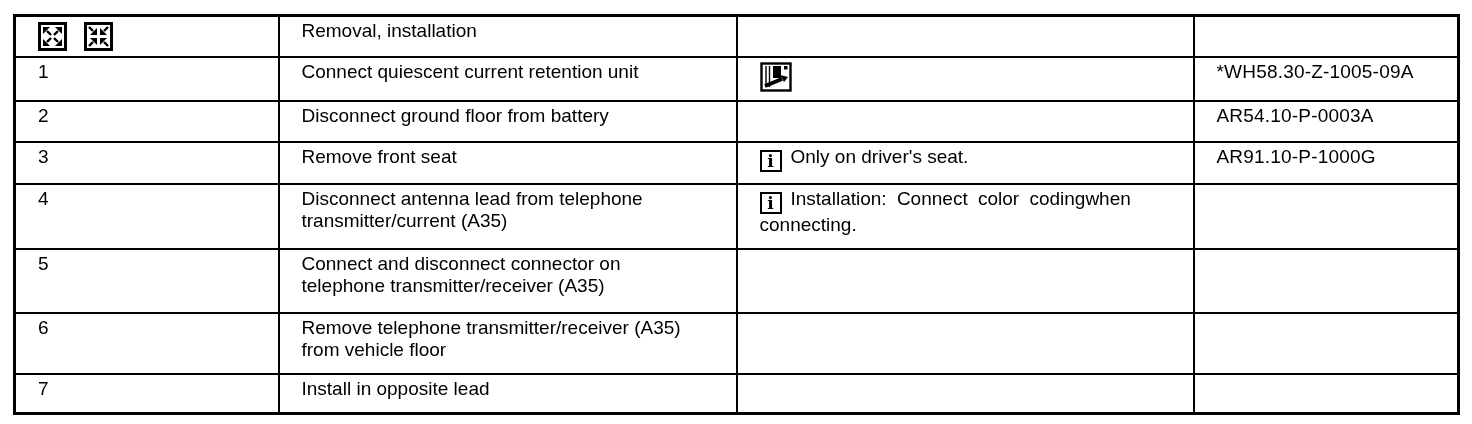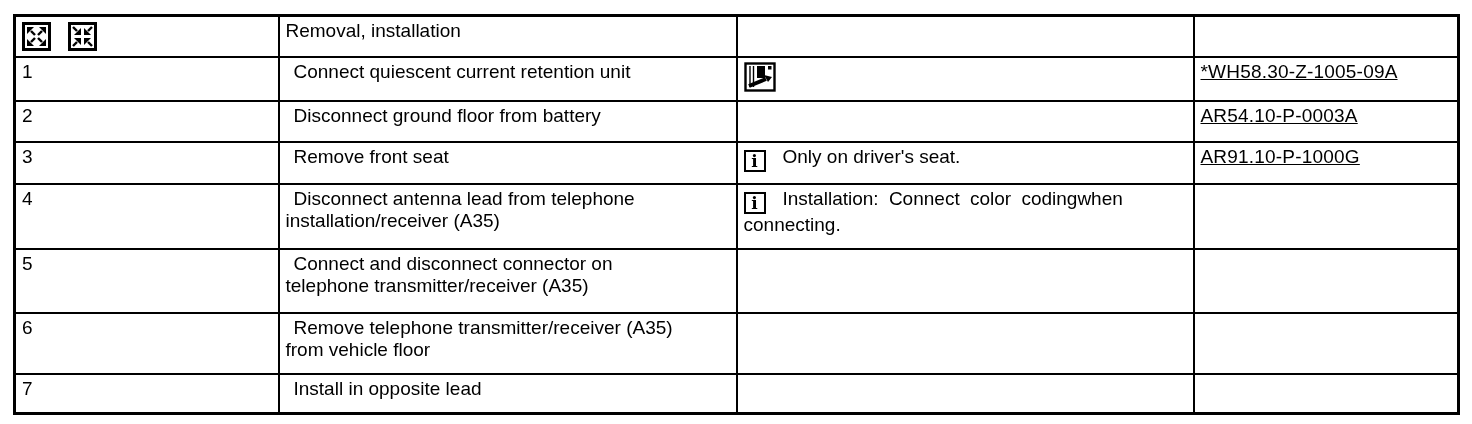--- a/index.html
+++ b/index.html
@@ -18,36 +18,34 @@
   }
   table.proc {
     border-collapse: collapse;
     table-layout: fixed;
     width: 1444px;
     border: 3px solid #000;
   }
   table.proc td {
     border: 2px solid #000;
     vertical-align: top;
-    padding: 3px 6px 2px 6px;
+    padding: 3px 6px 2px 22px;
     font-size: 19px;
     line-height: 22px;
     overflow: hidden;
     background: #fff;
   }
   .desc, .note-text {
     white-space: pre-line;
-    margin-left: 8px;
   }
   .wide-spacing {
     word-spacing: 5px;
   }
   .code {
     letter-spacing: 0.2px;
-    text-decoration: underline;
   }
   
   .tool-icons {
     padding-top: 2px;
     display: flex;
     gap: 17px;
   }
   .tool-btn {
     display: inline-block;
     width: 29px;
@@ -170,21 +168,21 @@
         <span class="note-cell-inner">
           <span class="info-box">i</span><span class="note-text">Only on driver's seat.</span>
         </span>
       </td>
       <td class="code"><span>AR91.10-P-1000G</span></td>
     </tr>
 
     <tr style="height:65px">
       <td><span>4</span></td>
       <td><span class="desc">Disconnect antenna lead from telephone
-installation/receiver (A35)</span></td>
+transmitter/current (A35)</span></td>
       <td>
         <span class="note-cell-inner wide-spacing">
           <span class="info-box">i</span><span class="note-text">Installation:  Connect color codingwhen
 connecting.</span>
         </span>
       </td>
       <td class="code"><span></span></td>
     </tr>
 
     <tr style="height:64px">

